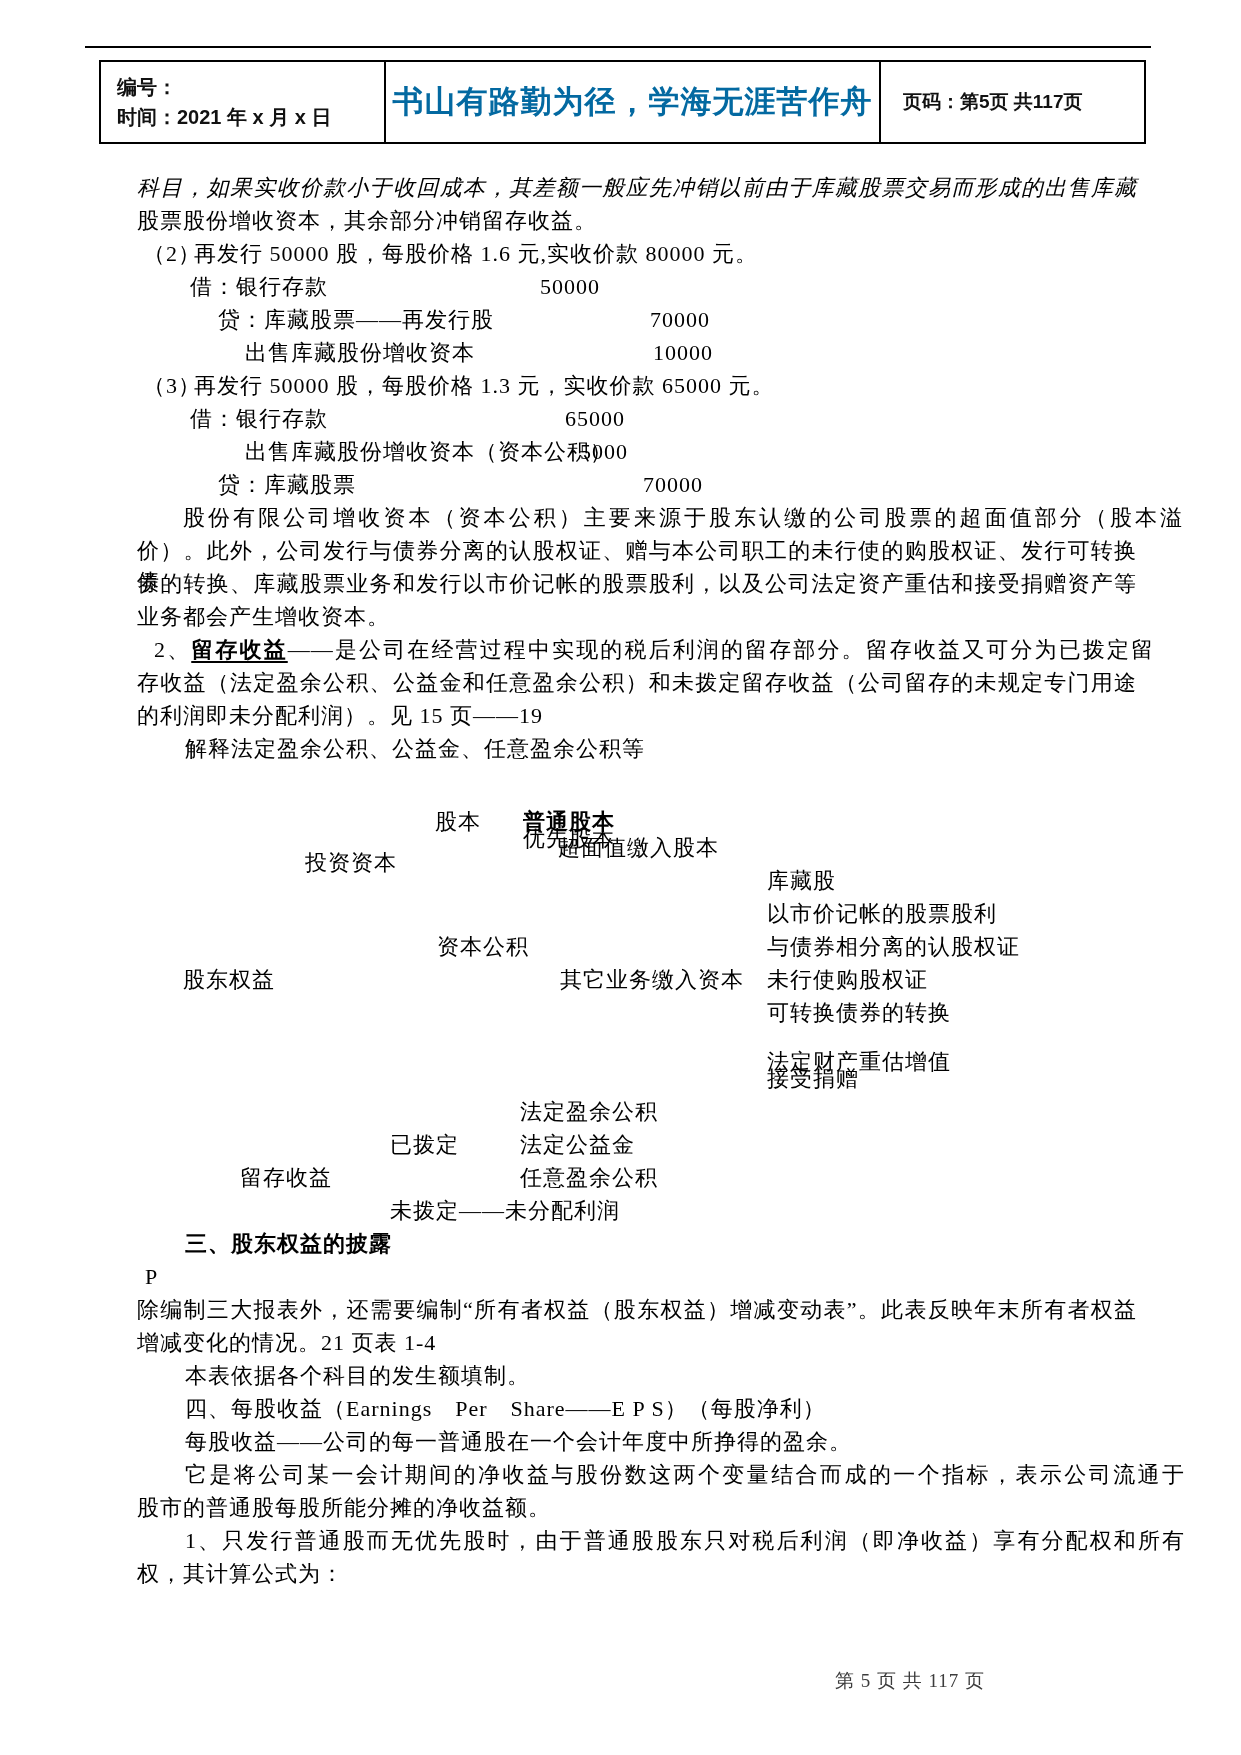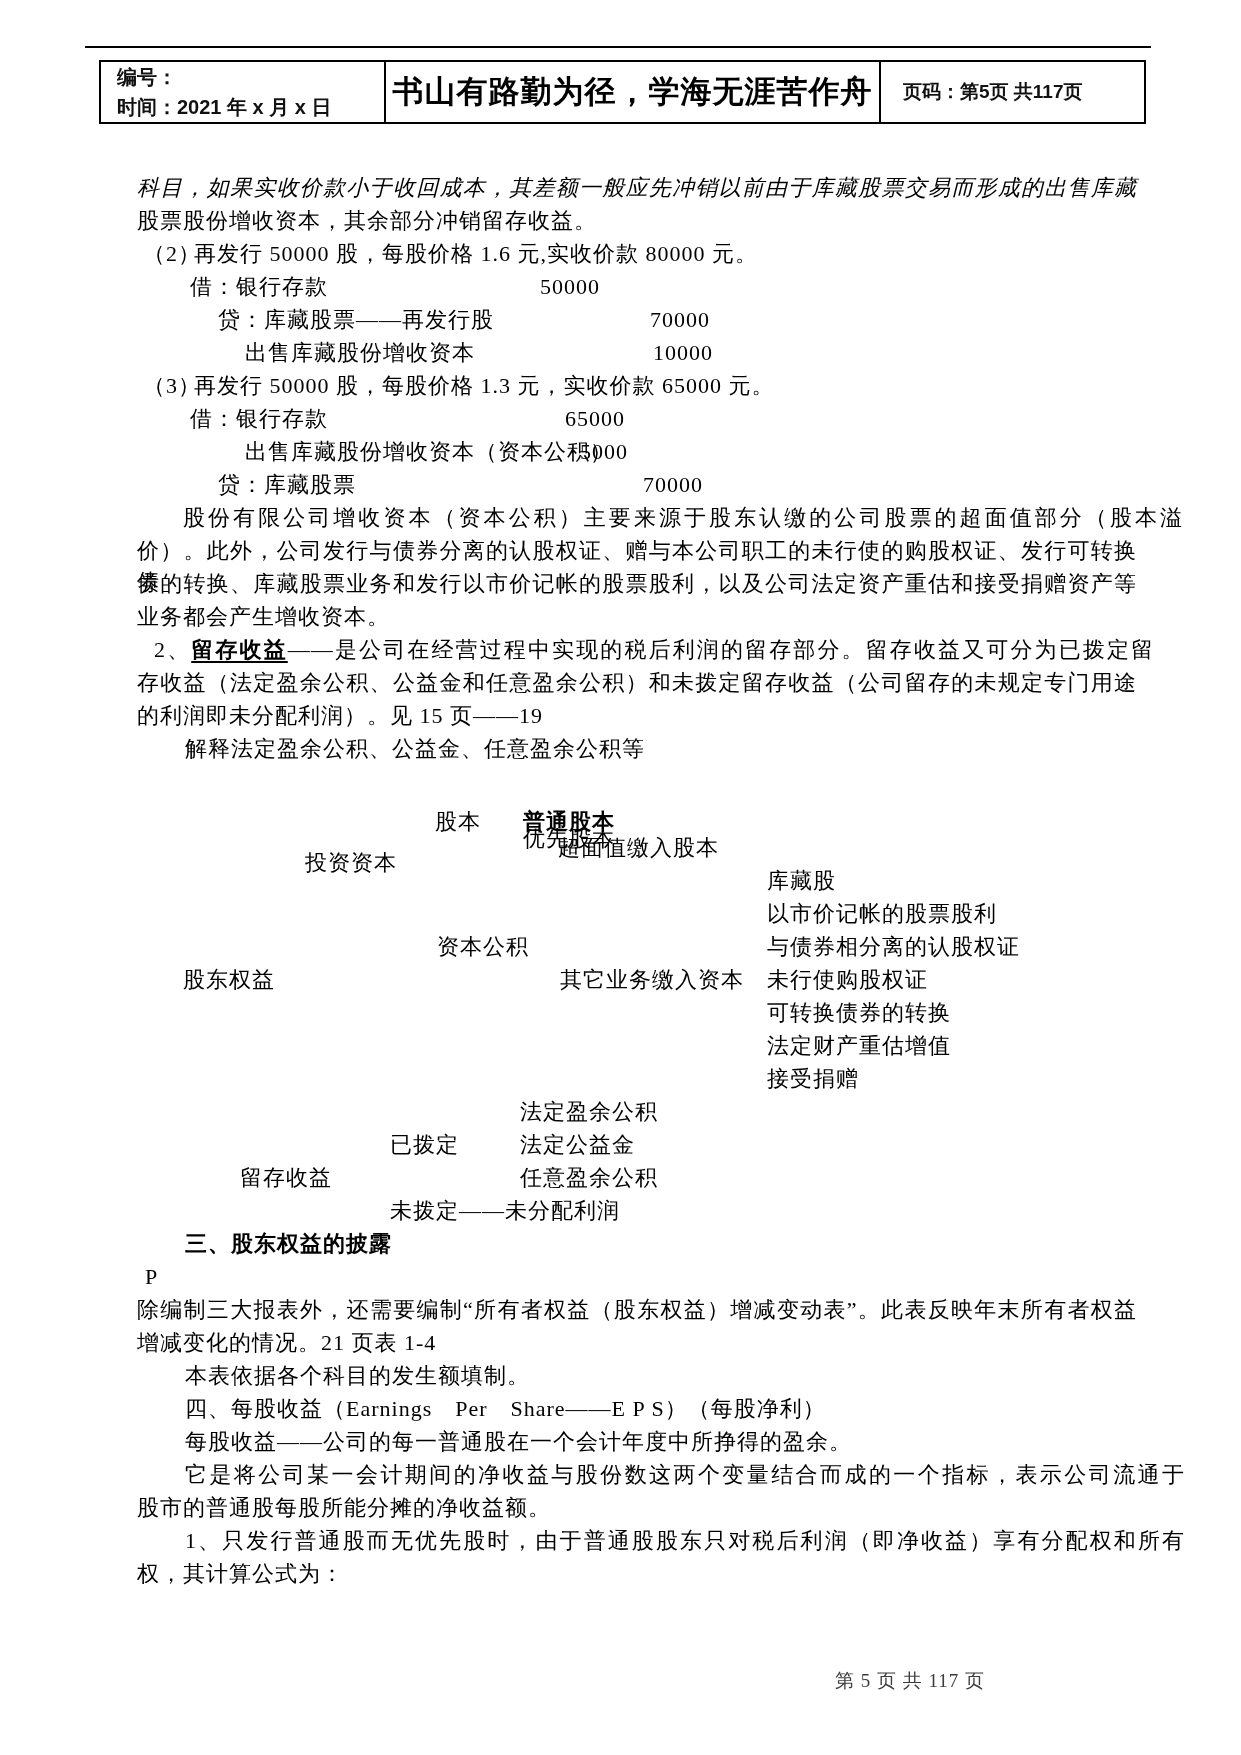--- a/index.html
+++ b/index.html
@@ -9,33 +9,33 @@
     background:#ffffff;
     font-family:"Liberation Serif","DejaVu Serif",serif;
     color:#000;
     overflow:hidden;
   }
   
   .top-rule{
     position:absolute;left:85px;top:46px;width:1066px;height:2px;background:#000;
   }
   .hdr-table{
-    position:absolute;left:99px;top:60px;width:1001px;height:64px;
+    position:absolute;left:99px;top:60px;width:1001px;height:84px;
     border-collapse:collapse;table-layout:fixed;
   }
   .hdr-table td{
     border:2px solid #000;vertical-align:middle;padding:0;
   }
   .hdr-left{width:267px;padding-left:16px !important;
     font-family:"Liberation Sans","DejaVu Sans",sans-serif;
     font-weight:600;font-size:20px;line-height:30px;color:#111;}
   .hdr-mid{width:493px;text-align:center;}
   .motto{
     font-family:"Liberation Serif","DejaVu Serif",serif;
-    font-weight:bold;font-size:31px;letter-spacing:1px;color:#000000;
+    font-weight:bold;font-size:31px;letter-spacing:1px;color:#0369a1;
   }
   .hdr-right{width:241px;padding-left:22px !important;
     font-family:"Liberation Sans","DejaVu Sans",sans-serif;
     font-weight:600;font-size:19px;color:#111;}
   
   .content{
     position:absolute;left:137px;top:172px;width:1000px;
   }
   .bl{
     position:absolute;left:0;width:1000px;height:33px;
@@ -141,21 +141,21 @@
       </div>
       <div class="bl" style="top: 792px;">
         <span class="abs" style="left: 46px;">股东权益</span>
         <span class="abs" style="left: 423px;">其它业务缴入资本</span>
         <span class="abs" style="left: 630px;">未行使购股权证</span>
       </div>
       <div class="bl" style="top: 825px;">
         <span class="abs" style="left: 630px;">可转换债券的转换</span>
       </div>
       <div class="bl" style="top: 858px;">
-        <span class="abs" style="left: 630px;">法定财产重估增值</span>
+        <span class="abs" style="left: 630px; margin-top: 16px;">法定财产重估增值</span>
       </div>
       <div class="bl" style="top: 891px;">
         <span class="abs" style="left: 630px;">接受捐赠</span>
       </div>
       <div class="bl" style="top: 924px;">
         <span class="abs" style="left: 383px;">法定盈余公积</span>
       </div>
       <div class="bl" style="top: 957px;">
         <span class="abs" style="left: 253px;">已拨定</span>
         <span class="abs" style="left: 383px;">法定公益金</span>

